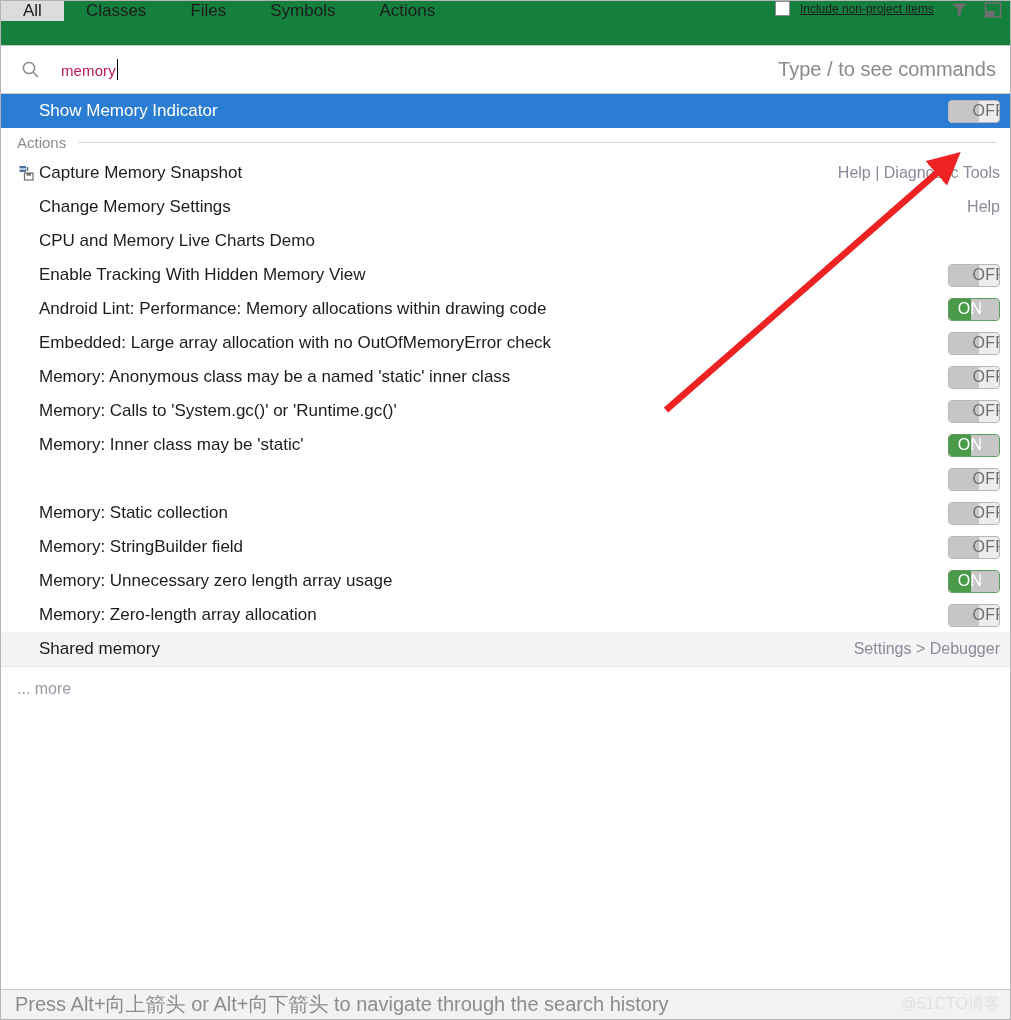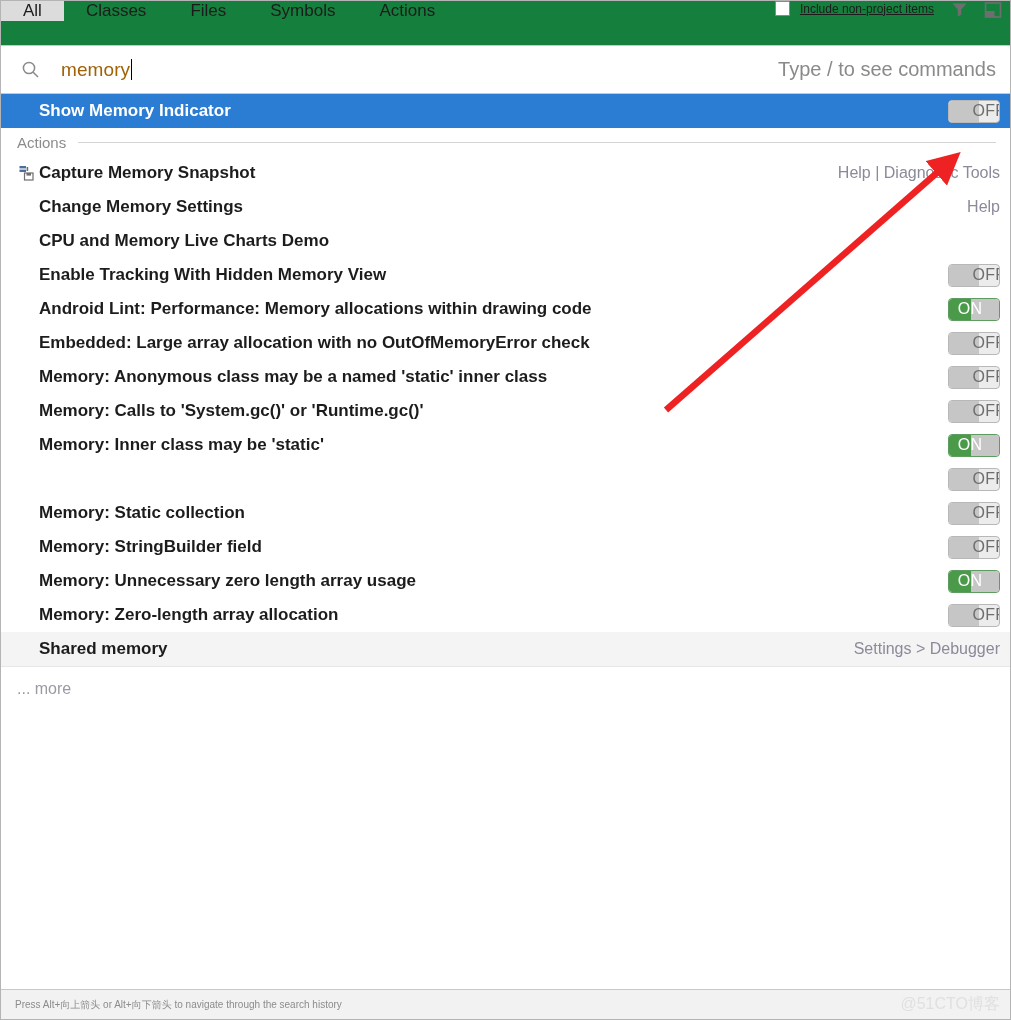--- a/index.html
+++ b/index.html
@@ -83,22 +83,22 @@
     align-items: center;
     height: 48px;
     background: #ffffff;
     border-bottom: 1px solid #c8c8c8;
     box-sizing: border-box;
     padding: 0 14px 0 20px;
   }
   .search-icon { flex: 0 0 auto; display:flex; align-items:center; }
   .search-value {
     margin-left: 21px;
-    font-size: 19px;
-    color: #a16207;
+    font-size: 15px;
+    color: #be185d;
     letter-spacing: 0.1px;
     white-space: nowrap;
   }
   .caret {
     display: inline-block;
     width: 1px;
     height: 21px;
     background: #000;
     vertical-align: -4px;
     margin-left: 1px;
@@ -153,21 +153,20 @@
     align-items: center;
     justify-content: center;
     margin-right: 2px;
   }
   .row-icon.spacer { }
 
   .row-label {
     font-size: 17px;
     color: #1c1c1c;
     white-space: nowrap;
-    font-weight: bold;
   }
   .row.selected .row-label { color: #ffffff; }
 
   .row-right {
     margin-left: auto;
     display: flex;
     align-items: center;
     padding-right: 4px;
   }
   .row-meta {
@@ -254,21 +253,21 @@
     left: 0; right: 0; bottom: 0;
     height: 30px;
     background: #f2f2f2;
     border-top: 1px solid #c8c8c8;
     box-sizing: border-box;
     display: flex;
     align-items: center;
     padding: 0 10px 0 14px;
   }
   .status-text {
-    font-size: 10px;
+    font-size: 20px;
     color: #8c8c8c;
     white-space: nowrap;
     text-align: center;
   }
   .watermark {
     margin-left: auto;
     font-size: 16px;
     color: #e0e0e0;
     white-space: nowrap;
   }

